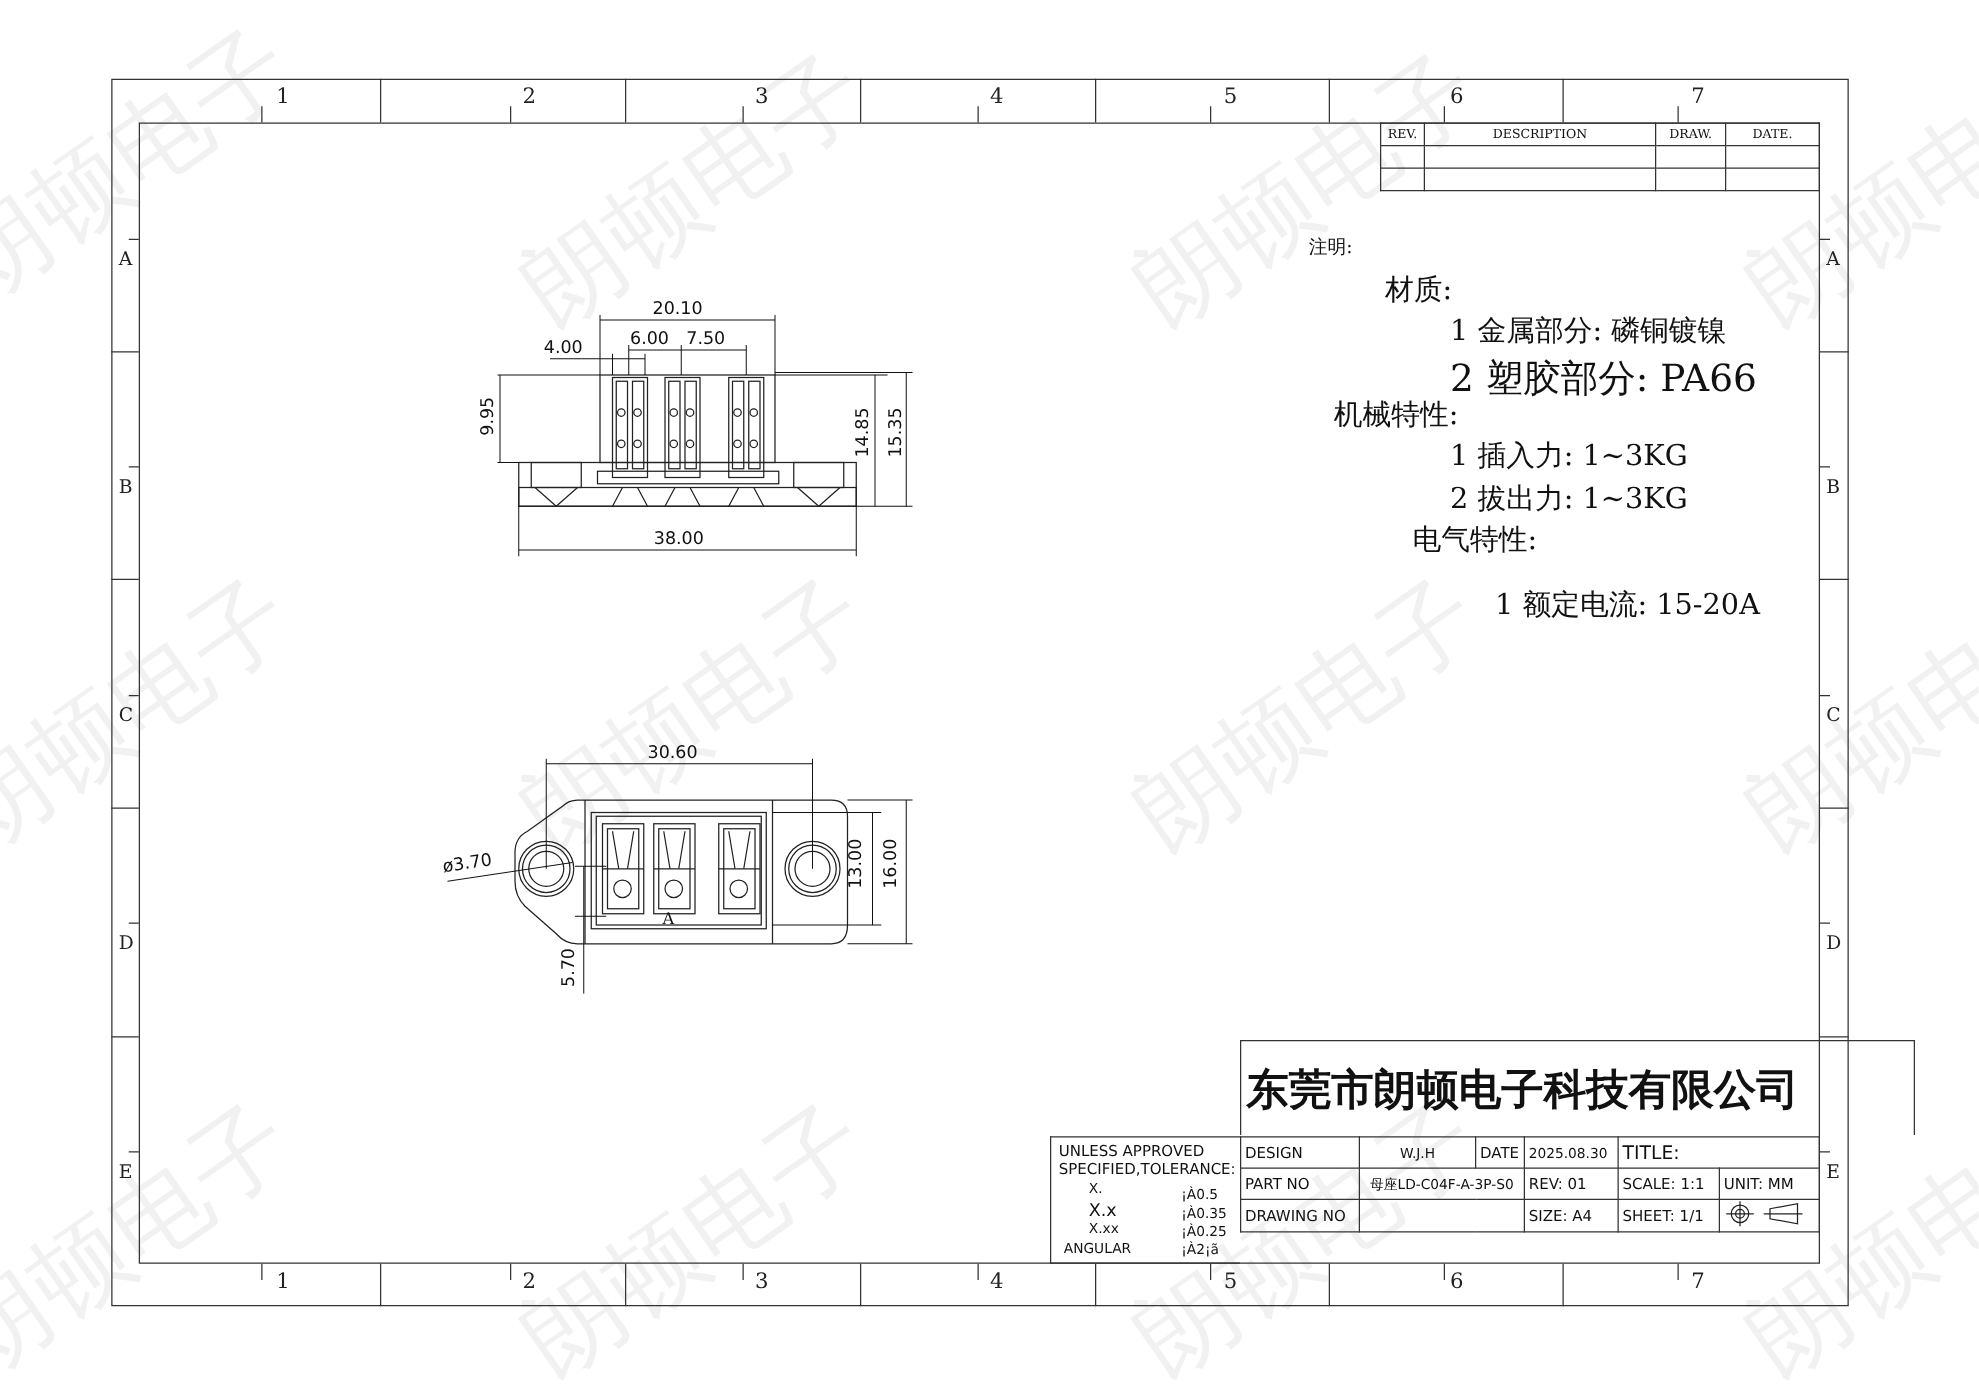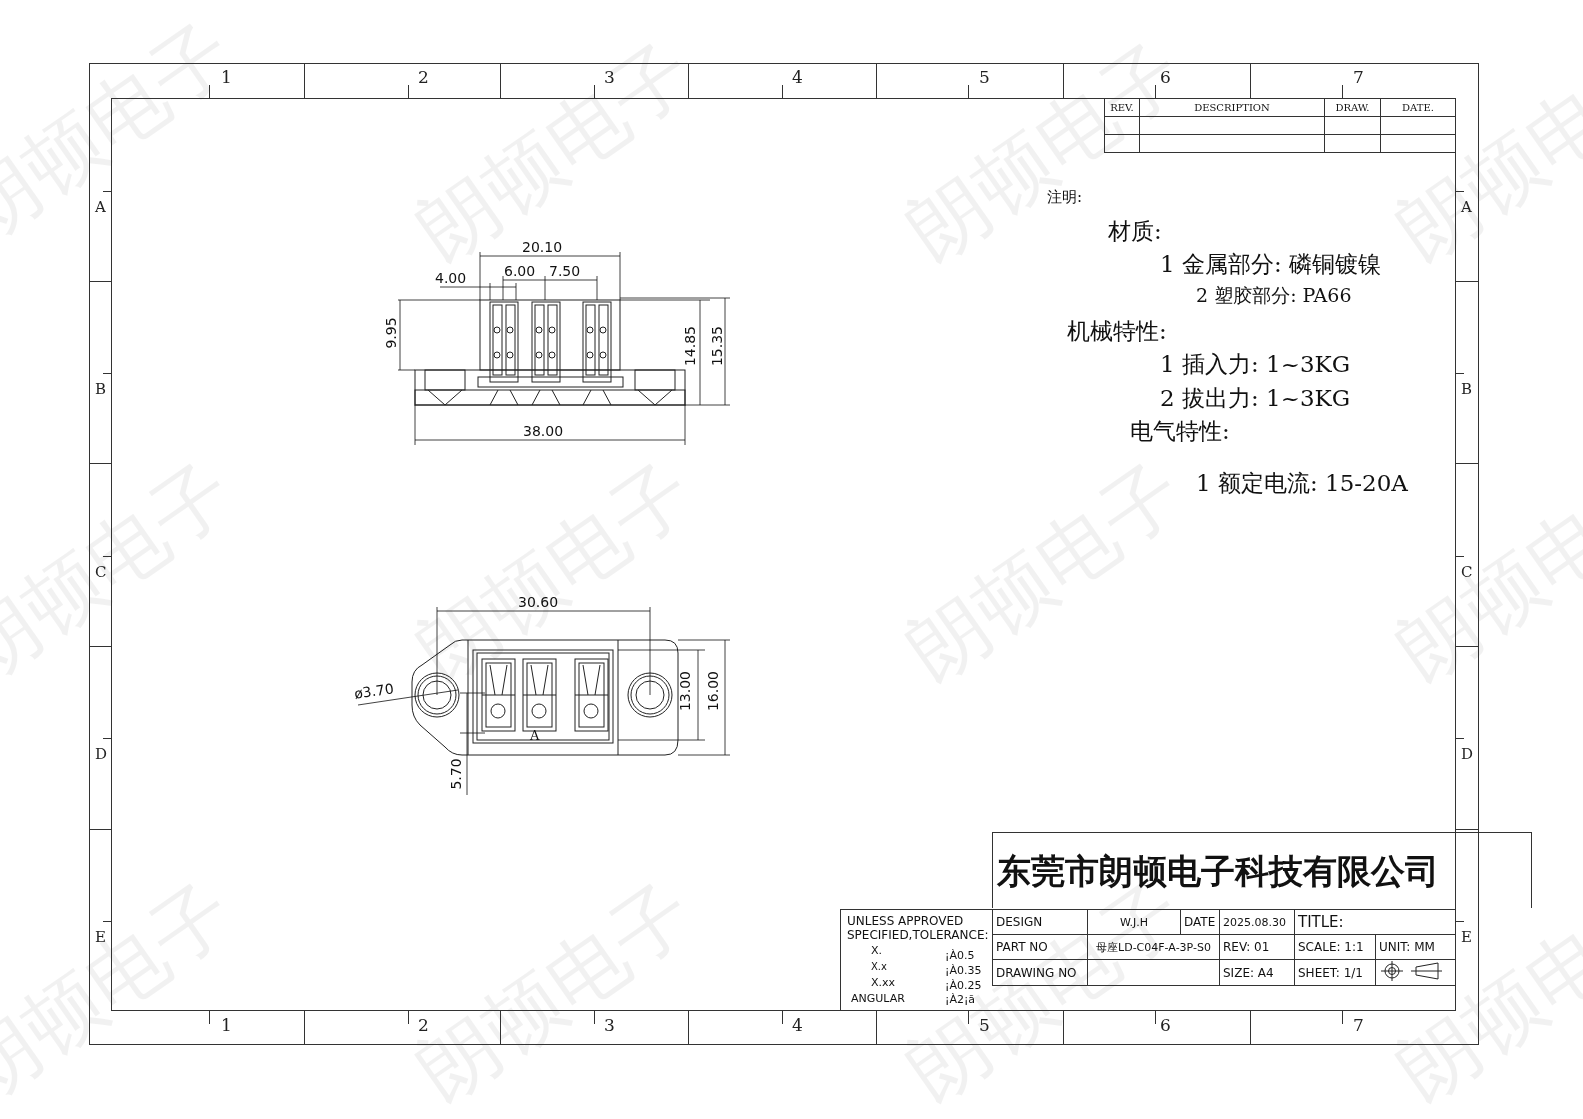--- a/index.html
+++ b/index.html
@@ -148,21 +148,21 @@
         <td></td>
         <td></td>
       </tr>
 </tbody>
   </table>
 
 <div>
   <span class="abs note" style="left:1047px;top:188px;font-size:15px;">注明:</span>
   <span class="abs note" style="left:1108px;top:216px;font-size:23px;">材质:</span>
   <span class="abs note" style="left:1160px;top:249px;font-size:23px;">1 金属部分: 磷铜镀镍</span>
-  <span class="abs note" style="left:1160px;top:283px;font-size:19px;margin-left:36px;">2 塑胶部分: PA66</span>
+  <span class="abs note" style="left:1160px;top:283px;font-size:30px;">2 塑胶部分: PA66</span>
   <span class="abs note" style="left:1067px;top:316px;font-size:23px;">机械特性:</span>
   <span class="abs note" style="left:1160px;top:349px;font-size:23px;">1 插入力: 1~3KG</span>
   <span class="abs note" style="left:1160px;top:383px;font-size:23px;">2 拔出力: 1~3KG</span>
   <span class="abs note" style="left:1130px;top:416px;font-size:23px;">电气特性:</span>
   <span class="abs note" style="left:1160px;top:468px;font-size:23px;margin-left:36px;">1 额定电流: 15-20A</span>
 </div>
 
 <div>
   <svg class="abs" style="left:370px;top:230px;" width="370" height="220" viewBox="0 0 370 220">
     <g stroke="#222" fill="none" stroke-width="1">
@@ -305,21 +305,21 @@
 
 <div class="abs" style="left:992px;top:832px;width:540px;height:76px;border:1.2px solid #333;box-sizing:border-box;border-bottom:none;">
   <div style="position:absolute;left:4px;top:16px;font-family:'DejaVu Sans',sans-serif;font-size:34px;font-weight:bold;white-space:nowrap;letter-spacing:0px;">东莞市朗顿电子科技有限公司</div>
 </div>
 
 <div class="abs" style="left:840px;top:909px;width:152px;height:102px;border:1.2px solid #333;box-sizing:border-box;border-right:none;font-family:'DejaVu Sans',sans-serif;font-size:12px;">
   <div style="position:absolute;left:6px;top:4px;white-space:nowrap;">UNLESS APPROVED</div>
   <div style="position:absolute;left:6px;top:18px;white-space:nowrap;">SPECIFIED,TOLERANCE:</div>
   <div style="position:absolute;left:30px;top:34px;font-size:11px;">X.</div>
   <div style="position:absolute;left:104px;top:39px;font-size:11px;">¡À0.5</div>
-  <div style="position:absolute;left:30px;top:51px;font-size:10px;">X.x</div>
+  <div style="position:absolute;left:30px;top:51px;font-size:14px;">X.x</div>
   <div style="position:absolute;left:104px;top:54px;font-size:11px;">¡À0.35</div>
   <div style="position:absolute;left:30px;top:66px;font-size:11px;">X.xx</div>
   <div style="position:absolute;left:104px;top:69px;font-size:11px;">¡À0.25</div>
   <div style="position:absolute;left:10px;top:82px;font-size:11px;">ANGULAR</div>
   <div style="position:absolute;left:104px;top:83px;font-size:11px;">¡À2¡ã</div>
 </div>
 
 <table class="abs tb" style="left:992px;top:909px;width:464px;">
   <tbody>
       <tr>

